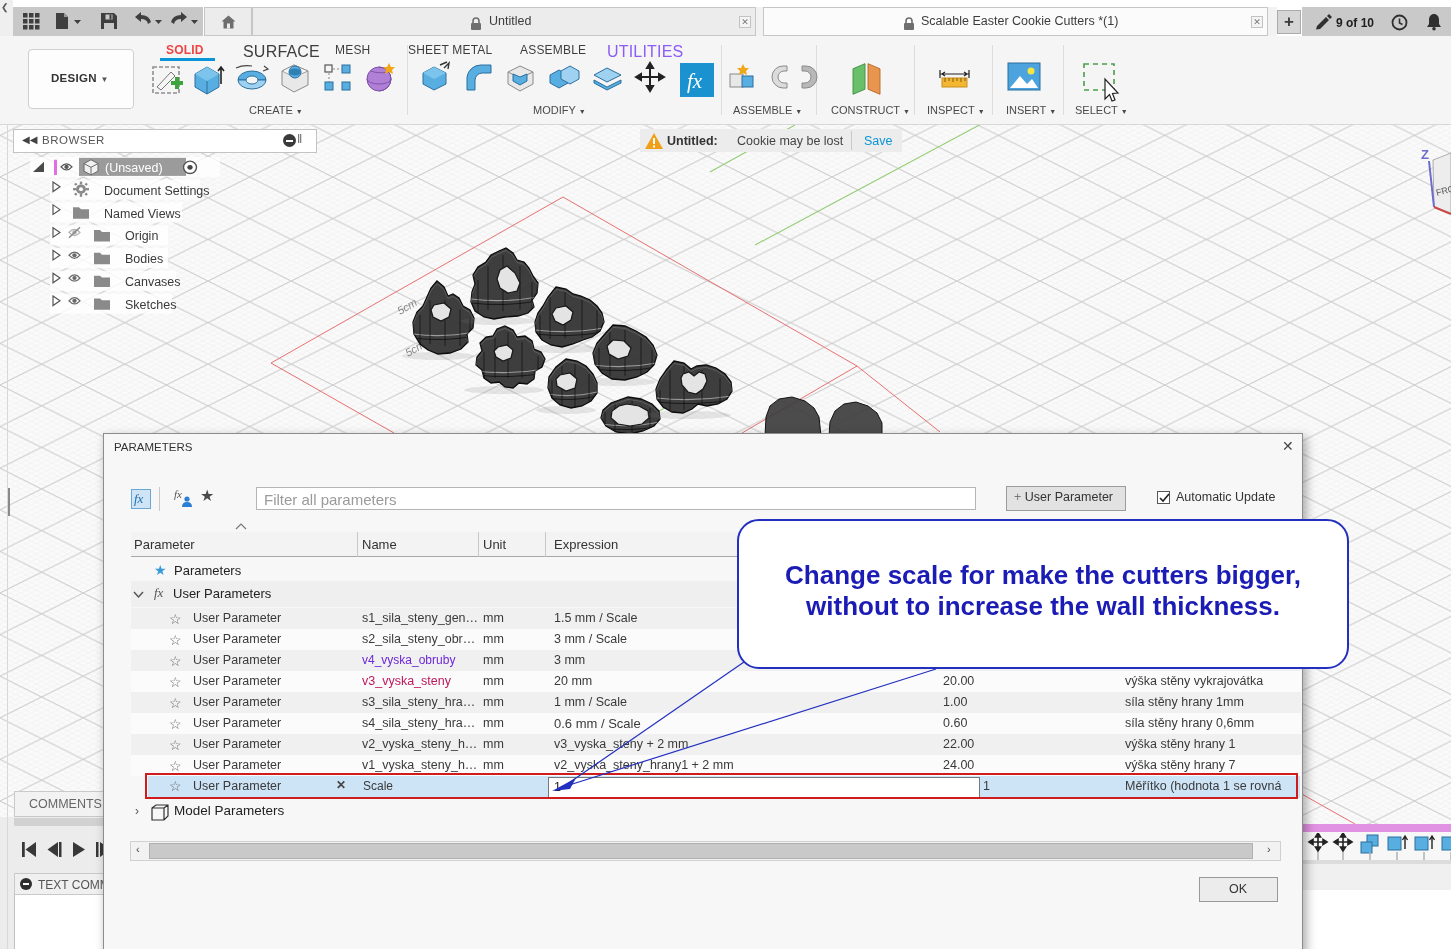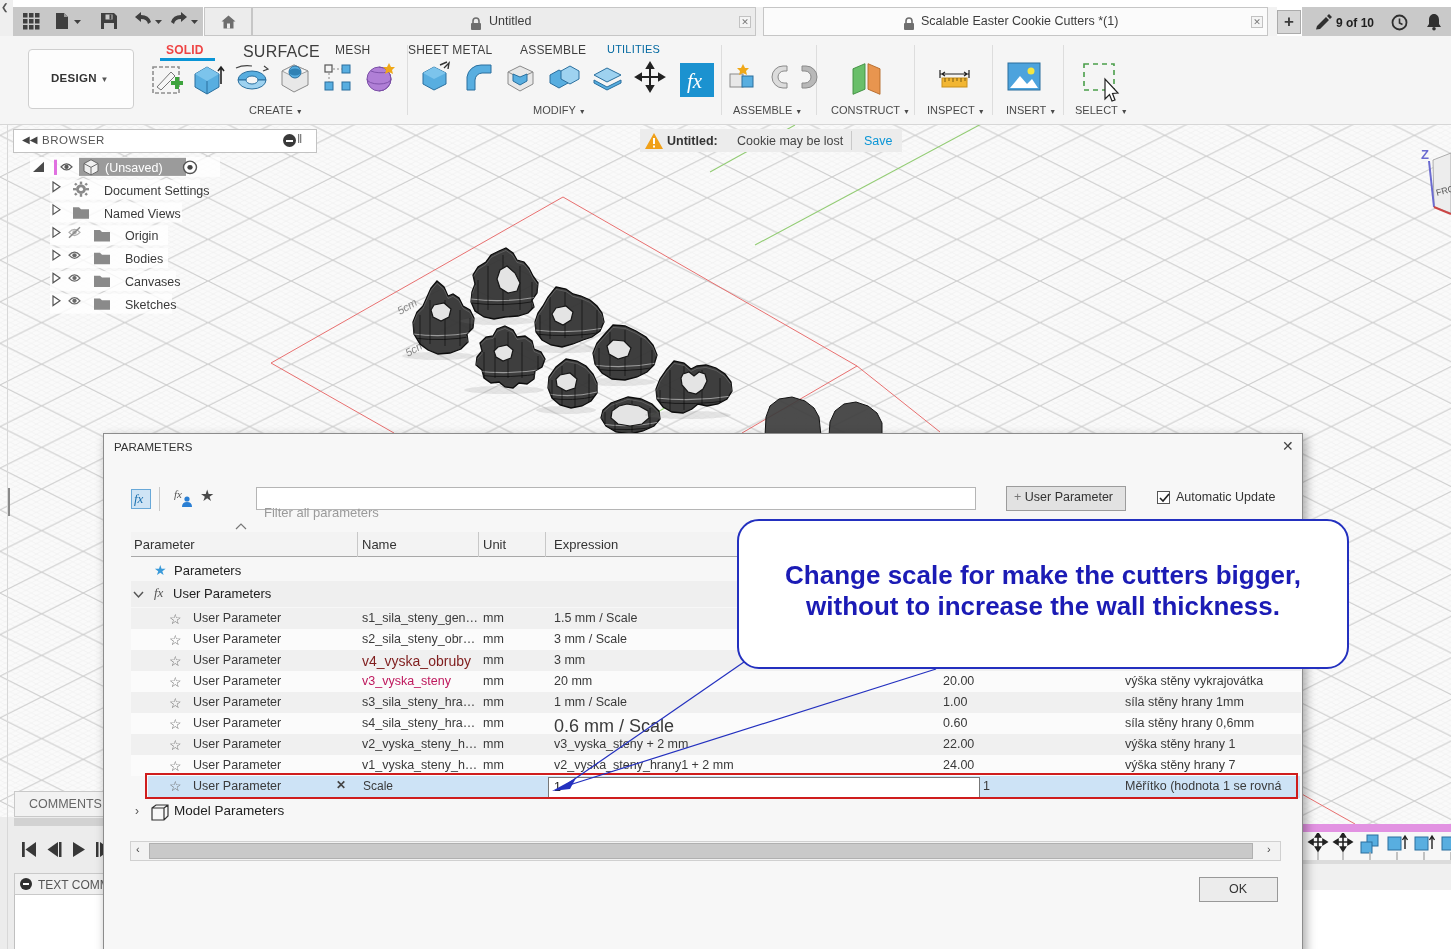--- a/index.html
+++ b/index.html
@@ -261,21 +261,21 @@
 
 <div class="abs" style="left:0;top:36px;width:1451px;height:89px;background:#f5f5f5;border-bottom:1px solid #d7d7d7;z-index:2"></div>
 <div class="abs" style="left:28px;top:49px;width:106px;height:60px;background:#fdfdfd;border:1px solid #cfcfcf;border-radius:4px;z-index:3"></div>
 <div class="abs txt" style="left:51px;top:72px;z-index:4;font-size:11.5px;color:#333;font-weight:bold;letter-spacing:0.3px">DESIGN&nbsp;<span style="font-size:8px;color:#555">▼</span></div>
 <div class="abs txt" style="left:166px;top:43px;z-index:3;font-size:12px;color:#ef4444;font-weight:bold;letter-spacing:0.2px">SOLID</div>
 <div class="abs" style="left:160px;top:58px;width:55px;height:3px;background:#0a95d6;z-index:3"></div>
 <div class="abs txt" style="left:243px;top:43px;z-index:3;font-size:16px;color:#3e3e3e;letter-spacing:0.2px">SURFACE</div>
 <div class="abs txt" style="left:335px;top:43px;z-index:3;font-size:12px;color:#3e3e3e;letter-spacing:0.2px">MESH</div>
 <div class="abs txt" style="left:408px;top:43px;z-index:3;font-size:12px;color:#3e3e3e;letter-spacing:0.2px">SHEET METAL</div>
 <div class="abs txt" style="left:520px;top:43px;z-index:3;font-size:12px;color:#3e3e3e;letter-spacing:0.2px">ASSEMBLE</div>
-<div class="abs txt" style="left:607px;top:43px;z-index:3;font-size:11px;color:#0369a1;letter-spacing:0.2px">UTILITIES</div>
+<div class="abs txt" style="left:607px;top:43px;z-index:3;font-size:16px;color:#8b5cf6;letter-spacing:0.2px">UTILITIES</div>
 RIBBONICONS
 <div class="abs txt" style="left:249px;top:104px;z-index:3;font-size:11px;color:#4a4a4a">CREATE&nbsp;<span style="font-size:7px">▼</span></div>
 <div class="abs txt" style="left:533px;top:104px;z-index:3;font-size:11px;color:#4a4a4a">MODIFY&nbsp;<span style="font-size:7px">▼</span></div>
 <div class="abs txt" style="left:733px;top:104px;z-index:3;font-size:11px;color:#4a4a4a">ASSEMBLE&nbsp;<span style="font-size:7px">▼</span></div>
 <div class="abs txt" style="left:831px;top:104px;z-index:3;font-size:11px;color:#4a4a4a">CONSTRUCT&nbsp;<span style="font-size:7px">▼</span></div>
 <div class="abs txt" style="left:927px;top:104px;z-index:3;font-size:11px;color:#4a4a4a">INSPECT&nbsp;<span style="font-size:7px">▼</span></div>
 <div class="abs txt" style="left:1006px;top:104px;z-index:3;font-size:11px;color:#4a4a4a">INSERT&nbsp;<span style="font-size:7px">▼</span></div>
 <div class="abs txt" style="left:1075px;top:104px;z-index:3;font-size:11px;color:#4a4a4a">SELECT&nbsp;<span style="font-size:7px">▼</span></div>
 <div class="abs" style="left:407px;top:45px;width:1px;height:70px;background:#dddddd;z-index:3"></div>
 <div class="abs" style="left:721px;top:45px;width:1px;height:70px;background:#dddddd;z-index:3"></div>
@@ -577,21 +577,21 @@
  <div class="abs" style="left:27px;top:55px;width:20px;height:20px;background:#cfe4f5;border:1px solid #68a8d8"></div>
  <div class="abs txt" style="left:30px;top:57px;font-size:13px;color:#1a6fae;font-style:italic;font-family:'Liberation Serif',serif"><i>fx</i></div>
  <div class="abs" style="left:55px;top:53px;width:1px;height:24px;background:#c9c9c9"></div>
  <div class="abs txt" style="left:70px;top:54px;font-size:11px;color:#555;font-style:italic;font-family:'Liberation Serif',serif">fx</div>
  <svg class="abs" style="left:78px;top:62px" width="10" height="11" viewBox="0 0 10 11">
       <circle cx="5" cy="3" r="2.6" fill="#2a7fd4"></circle>
       <path d="M0,11 Q0,6 5,6 Q10,6 10,11 Z" fill="#2a7fd4"></path>
     </svg>
  <div class="abs txt" style="left:96px;top:52px;font-size:16px;color:#4a4a4a">★</div>
  <div class="abs" style="left:152px;top:53px;width:720px;height:23px;background:#fff;border:1px solid #b5b5b5"></div>
- <div class="abs txt" style="left:160px;top:71px;font-size:13px;color:#9a9a9a">Filter all parameters</div>
+ <div class="abs txt" style="left:160px;top:57px;font-size:15px;color:#9a9a9a">Filter all parameters</div>
  <div class="abs" style="left:902px;top:52px;width:120px;height:25px;background:#e2e2e2;border:1px solid #9c9c9c"></div>
  <div class="abs txt" style="left:910px;top:56px;font-size:12.5px;color:#333"><span style="color:#777">+</span> User Parameter</div>
  <div class="abs" style="left:1053px;top:57px;width:13px;height:13px;background:#fff;border:1.5px solid #555"></div>
  <svg class="abs" style="left:1055px;top:59px" width="11" height="10" viewBox="0 0 11 10">
       <path d="M1,5 L4,8 L10,1" stroke="#222" stroke-width="1.6" fill="none"></path>
     </svg>
  <div class="abs txt" style="left:1072px;top:56px;font-size:12.5px;color:#333">Automatic Update</div>
 
  <div class="abs" style="left:27px;top:98px;width:1170px;height:25px;background:#f3f3f3;border-bottom:1px solid #a8a8a8"></div>
  <div class="abs txt" style="left:30px;top:103px;font-size:13px;color:#333">Parameter</div>
@@ -622,21 +622,21 @@
 <div class="abs txt" style="left:450px;top:177px;font-size:12.5px;color:#3a3a3a">1.5 mm / Scale</div>
 <div class="abs" style="left:27px;top:195px;width:1170px;height:21px;background:#fbfbfb"></div>
 <div class="abs txt" style="left:65px;top:198px;font-size:14px;color:#666">☆</div>
 <div class="abs txt" style="left:89px;top:198px;font-size:12.5px;color:#3a3a3a">User Parameter</div>
 <div class="abs txt" style="left:258px;top:198px;font-size:12.5px;color:#3a3a3a">s2_sila_steny_obr…</div>
 <div class="abs txt" style="left:379px;top:198px;font-size:12.5px;color:#3a3a3a">mm</div>
 <div class="abs txt" style="left:450px;top:198px;font-size:12.5px;color:#3a3a3a">3 mm / Scale</div>
 <div class="abs" style="left:27px;top:216px;width:1170px;height:21px;background:#f0f0f0"></div>
 <div class="abs txt" style="left:65px;top:219px;font-size:14px;color:#666">☆</div>
 <div class="abs txt" style="left:89px;top:219px;font-size:12.5px;color:#3a3a3a">User Parameter</div>
-<div class="abs txt" style="left:258px;top:219px;font-size:14px;color:#7f1d1d">v4_vyska_obruby</div>
+<div class="abs txt" style="left:258px;top:219px;font-size:12px;color:#6d28d9">v4_vyska_obruby</div>
 <div class="abs txt" style="left:379px;top:219px;font-size:12.5px;color:#3a3a3a">mm</div>
 <div class="abs txt" style="left:450px;top:219px;font-size:12.5px;color:#3a3a3a">3 mm</div>
 <div class="abs" style="left:27px;top:237px;width:1170px;height:21px;background:#fbfbfb"></div>
 <div class="abs txt" style="left:65px;top:240px;font-size:14px;color:#666">☆</div>
 <div class="abs txt" style="left:89px;top:240px;font-size:12.5px;color:#3a3a3a">User Parameter</div>
 <div class="abs txt" style="left:258px;top:240px;font-size:12.5px;color:#be185d">v3_vyska_steny</div>
 <div class="abs txt" style="left:379px;top:240px;font-size:12.5px;color:#3a3a3a">mm</div>
 <div class="abs txt" style="left:450px;top:240px;font-size:12.5px;color:#3a3a3a">20 mm</div>
 <div class="abs txt" style="left:839px;top:240px;font-size:12.5px;color:#3a3a3a">20.00</div>
 <div class="abs txt" style="left:1021px;top:240px;font-size:12.5px;color:#3a3a3a">výška stěny vykrajovátka</div>
@@ -646,21 +646,21 @@
 <div class="abs txt" style="left:258px;top:261px;font-size:12.5px;color:#3a3a3a">s3_sila_steny_hra…</div>
 <div class="abs txt" style="left:379px;top:261px;font-size:12.5px;color:#3a3a3a">mm</div>
 <div class="abs txt" style="left:450px;top:261px;font-size:12.5px;color:#3a3a3a">1 mm / Scale</div>
 <div class="abs txt" style="left:839px;top:261px;font-size:12.5px;color:#3a3a3a">1.00</div>
 <div class="abs txt" style="left:1021px;top:261px;font-size:12.5px;color:#3a3a3a">síla stěny hrany 1mm</div>
 <div class="abs" style="left:27px;top:279px;width:1170px;height:21px;background:#fbfbfb"></div>
 <div class="abs txt" style="left:65px;top:282px;font-size:14px;color:#666">☆</div>
 <div class="abs txt" style="left:89px;top:282px;font-size:12.5px;color:#3a3a3a">User Parameter</div>
 <div class="abs txt" style="left:258px;top:282px;font-size:12.5px;color:#3a3a3a">s4_sila_steny_hra…</div>
 <div class="abs txt" style="left:379px;top:282px;font-size:12.5px;color:#3a3a3a">mm</div>
-<div class="abs txt" style="left:450px;top:282px;font-size:18px;color:#3a3a3a">0.6 mm / Scale</div>
+<div class="abs txt" style="left:450px;top:282px;font-size:13px;color:#3a3a3a">0.6 mm / Scale</div>
 <div class="abs txt" style="left:839px;top:282px;font-size:12.5px;color:#3a3a3a">0.60</div>
 <div class="abs txt" style="left:1021px;top:282px;font-size:12.5px;color:#3a3a3a">síla stěny hrany 0,6mm</div>
 <div class="abs" style="left:27px;top:300px;width:1170px;height:21px;background:#f0f0f0"></div>
 <div class="abs txt" style="left:65px;top:303px;font-size:14px;color:#666">☆</div>
 <div class="abs txt" style="left:89px;top:303px;font-size:12.5px;color:#3a3a3a">User Parameter</div>
 <div class="abs txt" style="left:258px;top:303px;font-size:12.5px;color:#3a3a3a">v2_vyska_steny_h…</div>
 <div class="abs txt" style="left:379px;top:303px;font-size:12.5px;color:#3a3a3a">mm</div>
 <div class="abs txt" style="left:450px;top:303px;font-size:12.5px;color:#3a3a3a">v3_vyska_steny + 2 mm</div>
 <div class="abs txt" style="left:839px;top:303px;font-size:12.5px;color:#3a3a3a">22.00</div>
 <div class="abs txt" style="left:1021px;top:303px;font-size:12.5px;color:#3a3a3a">výška stěny hrany 1</div>

